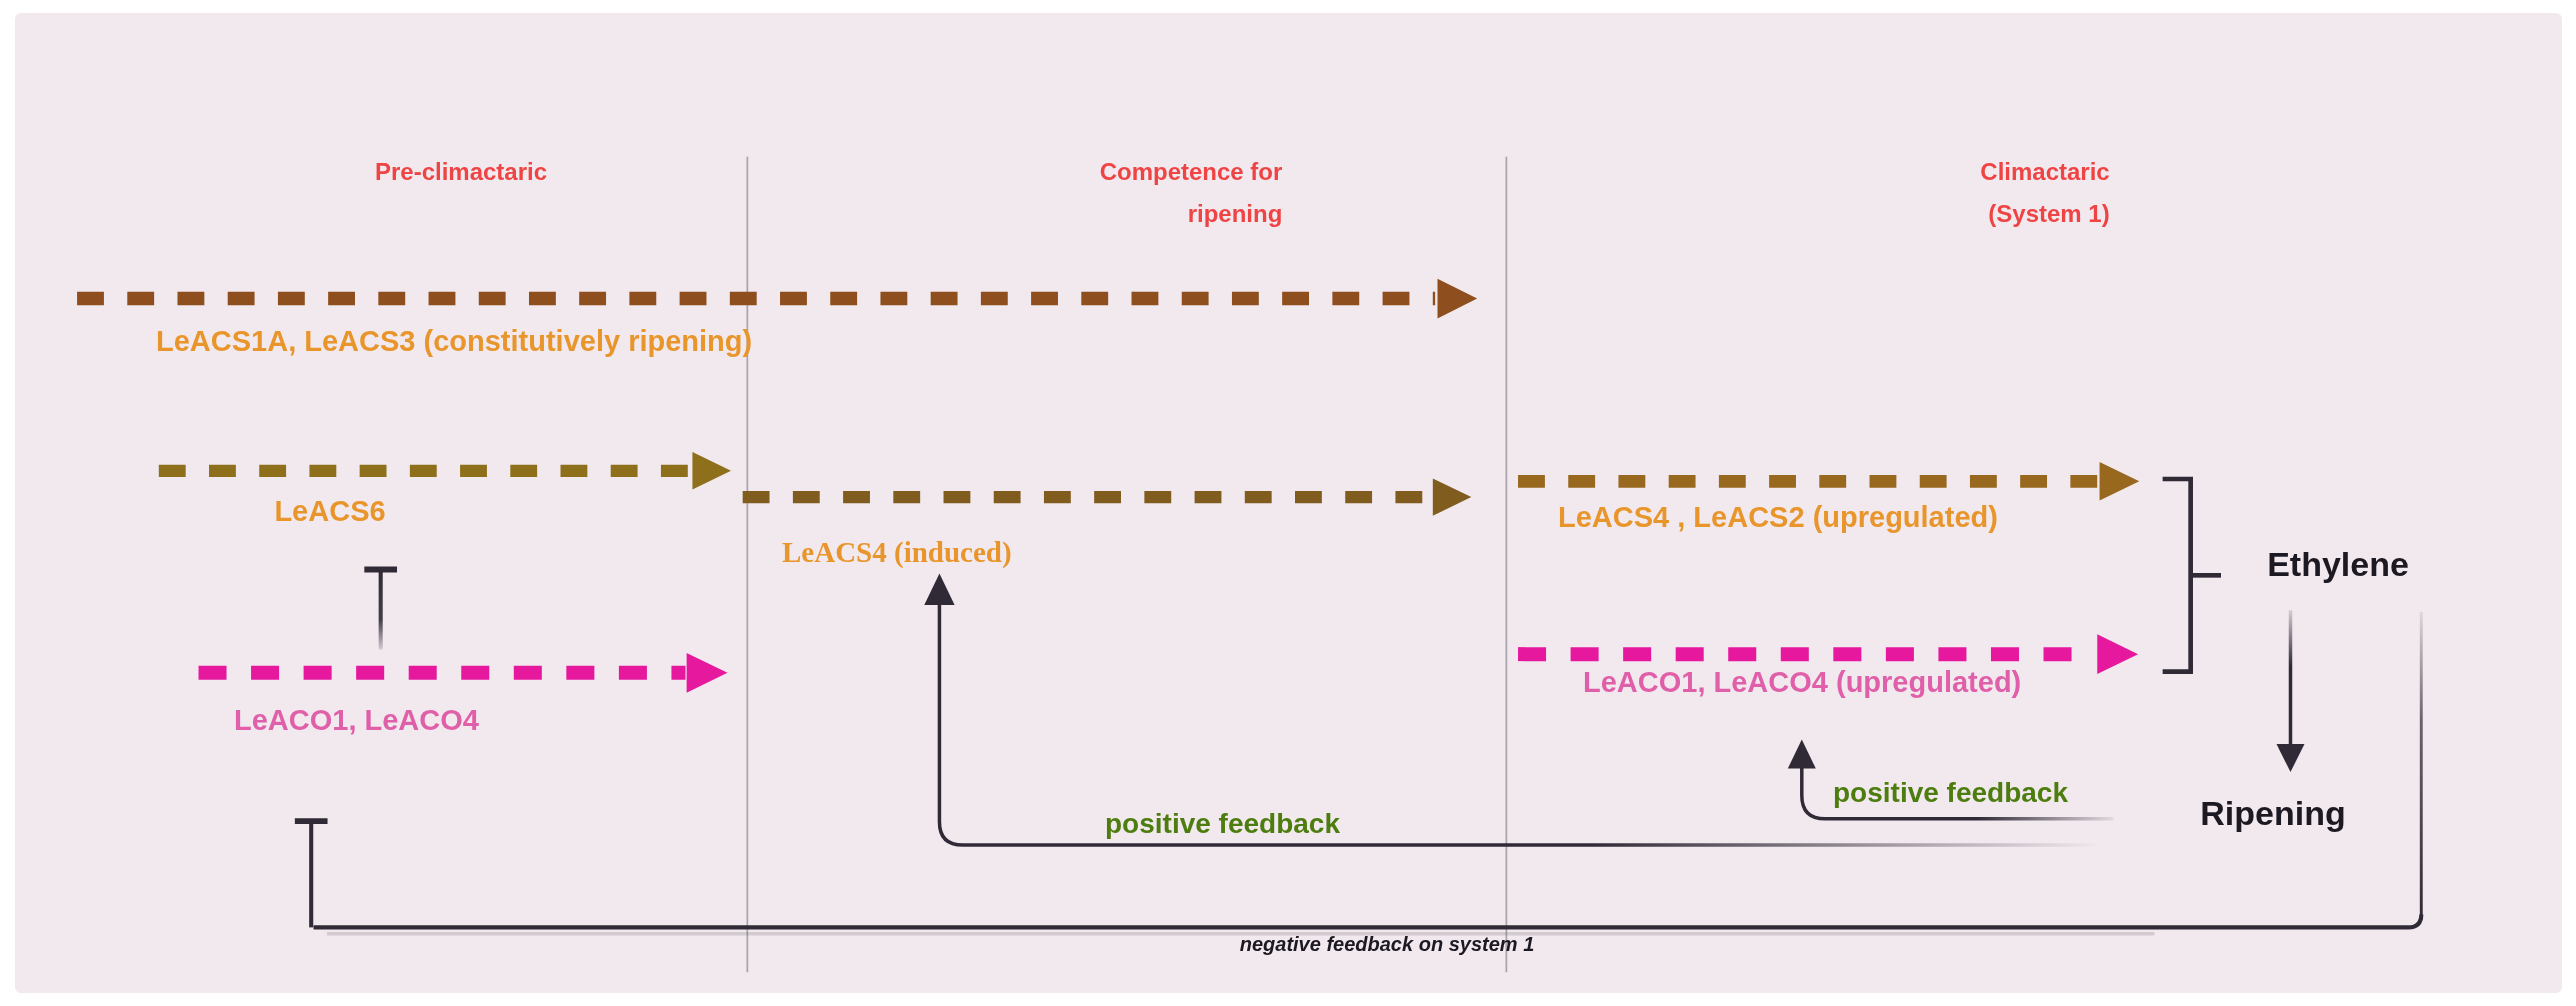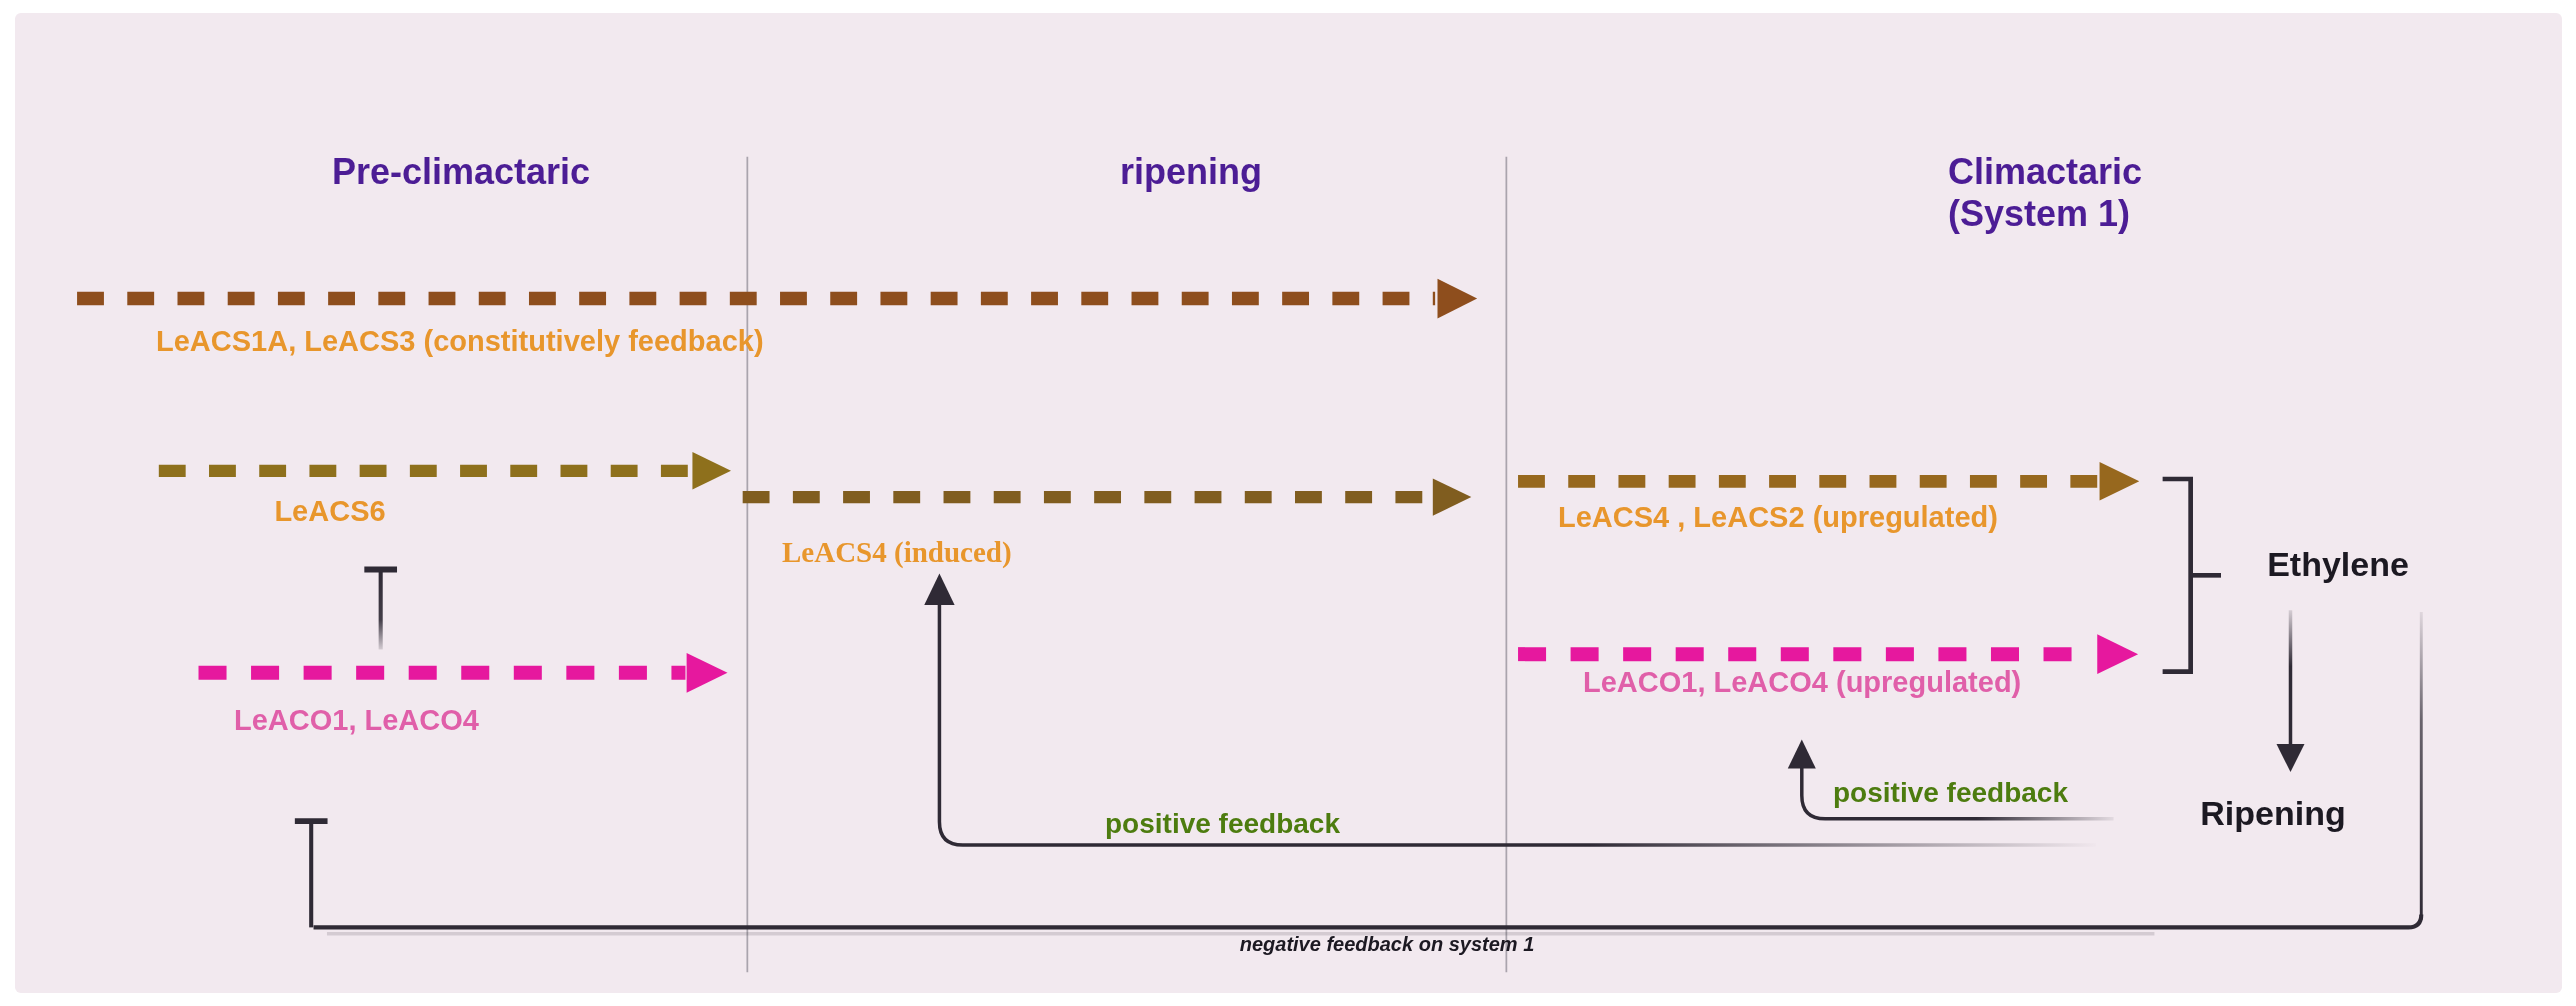--- a/index.html
+++ b/index.html
@@ -7,21 +7,21 @@
     width:2576px;height:1007px;position:relative;background:#ffffff;
     font-family:"Liberation Sans", sans-serif;overflow:hidden;
   }
   .panel{
     position:absolute;left:14.6px;top:13px;width:2547px;height:980px;
     background:#f2e9ef;border-radius:5.8px;
   }
   .layer{position:absolute;left:0;top:0;width:2576px;height:1007px;}
   .label{position:absolute;white-space:nowrap;font-weight:bold;}
   .stage-title{
-    color:#4c1d95;font-size:36px;line-height:42px;text-align:left;
+    color:#ef4444;font-size:24px;line-height:42px;text-align:right;
     transform:translateX(-50%);
   }
   .gene{font-size:29px;}
   .orange{color:#e8962c;}
   .pink{color:#e05fa9;}
   .fb{font-size:28px;color:#4d7c0f;}
   .big{font-size:34px;color:#1c1922;transform:translateX(-50%);}
   .neg{font-size:20px;color:#1c1922;transform:translateX(-50%);font-style:italic;}
   .centerx{transform:translateX(-50%);}
 </style>
@@ -125,28 +125,29 @@
     <line x1="560" y1="1599" x2="3690" y2="1599" stroke="#2f2a35" stroke-width="6" opacity="0.15"></line>
     <line x1="533" y1="1588" x2="533" y2="1410" stroke="#2f2a35" stroke-width="7"></line>
     <line x1="505" y1="1406" x2="561" y2="1406" stroke="#2f2a35" stroke-width="10"></line>
   </g>
 </svg>
 
 <div class="label stage-title" style="left:461px;top:151px;">
   <div>Pre-climactaric</div>
 </div>
 <div class="label stage-title" style="left:1191px;top:151px;">
+  <div>Competence for</div>
   <div>ripening</div>
 </div>
 <div class="label stage-title" style="left:2032px;top:151px;margin-left:13px;">
   <div>Climactaric</div>
   <div>(System 1)</div>
 </div>
 
-<div class="label gene orange" style="left:156px;top:325px;">LeACS1A, LeACS3 (constitutively feedback)</div>
+<div class="label gene orange" style="left:156px;top:325px;">LeACS1A, LeACS3 (constitutively ripening)</div>
 <div class="label gene orange centerx" style="left:330px;top:495px;">LeACS6</div>
 <div class="label gene orange" style="left:782px;top:536px;font-family:Liberation Serif, serif;">LeACS4 (induced)</div>
 <div class="label gene orange" style="left:1558px;top:501px;">LeACS4 , LeACS2 (upregulated)</div>
 <div class="label gene pink" style="left:234px;top:704px;">LeACO1, LeACO4</div>
 <div class="label gene pink" style="left:1583px;top:666px;">LeACO1, LeACO4 (upregulated)</div>
 
 <div class="label big" style="left:2338px;top:545px;">Ethylene</div>
 <div class="label big" style="left:2273px;top:794px;">Ripening</div>
 
 <div class="label fb" style="left:1105px;top:808px;">positive feedback</div>

